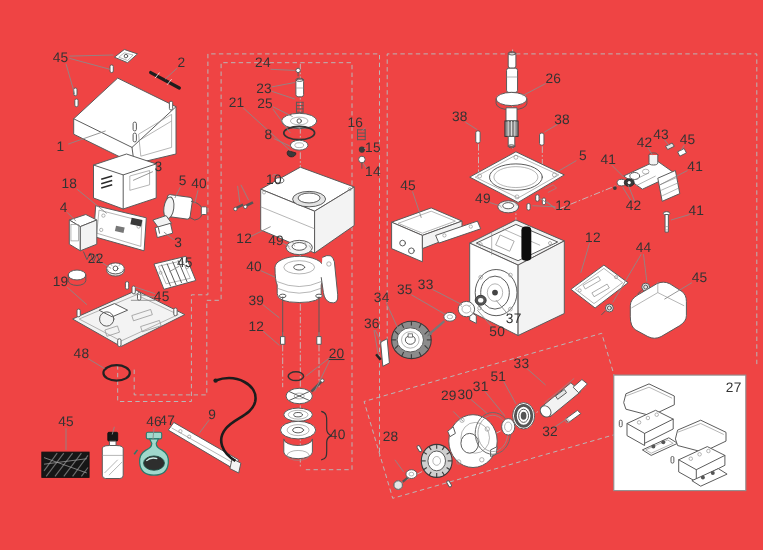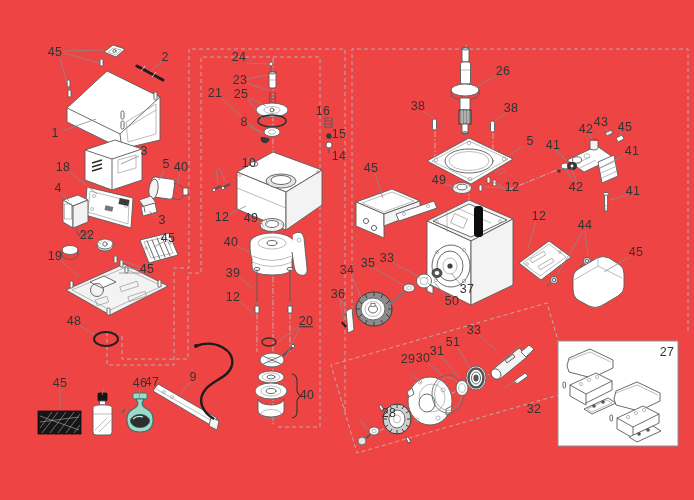--- a/index.html
+++ b/index.html
@@ -720,18 +720,18 @@
       <span class="plabel" style="left: 368px; top: 264px;">35</span>
       <span class="plabel" style="left: 387px; top: 259px;">33</span>
       <span class="plabel" style="left: 338px; top: 295px;">36</span>
       <span class="plabel" style="left: 467px; top: 290px;">37</span>
       <span class="plabel" style="left: 452px; top: 302px;">50</span>
       <span class="plabel" style="left: 474px; top: 331px;">33</span>
       <span class="plabel" style="left: 453px; top: 343px;">51</span>
       <span class="plabel" style="left: 437px; top: 352px;">31</span>
       <span class="plabel" style="left: 423px; top: 359px;">30</span>
       <span class="plabel" style="left: 408px; top: 360px;">29</span>
-      <span class="plabel" style="left: 355px; top: 414px; margin-left: 34px;">28</span>
-      <span class="plabel" style="left: 500px; top: 410px; margin-left: 34px;">32</span>
+      <span class="plabel" style="left: 355px; top: 398px;">28</span>
+      <span class="plabel" style="left: 500px; top: 393px;">32</span>
       <span class="plabel" style="left: 667px; top: 353px;">27</span>
     </div>
 
 </div>
 
 </body></html>

